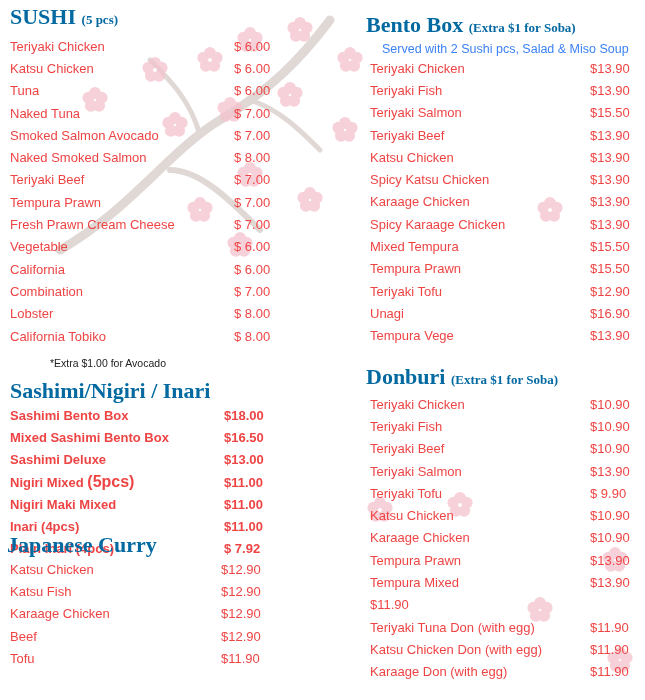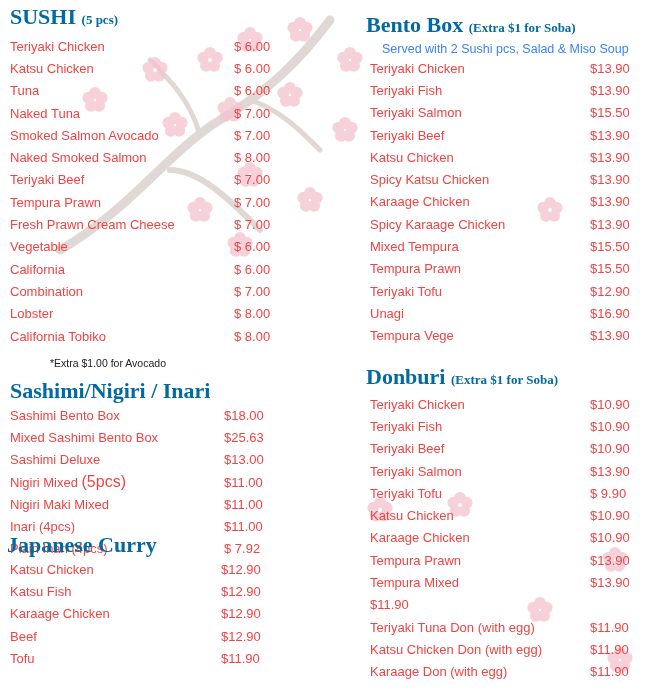--- a/index.html
+++ b/index.html
@@ -154,28 +154,28 @@
           <span class="price">$  8.00</span>
         </div>
     </div>
     <div class="note" style="margin-top:10px; padding-left:40px;">*Extra $1.00 for Avocado</div>
   </section>
 
   <section class="left-sashimi" style="position:absolute; top:378px; width:290px;">
     <div class="heading">
       <span>Sashimi/Nigiri / Inari</span>
     </div>
-    <div style="margin-top:0px;">
+    <div style="margin-top:0px;font-weight:bold;">
       <div class="row">
           <span>Sashimi Bento Box</span>
           <span class="price">$18.00</span>
         </div>
       <div class="row">
           <span>Mixed Sashimi Bento Box</span>
-          <span class="price">$25.63</span>
+          <span class="price">$16.50</span>
         </div>
       <div class="row">
           <span>Sashimi Deluxe</span>
           <span class="price">$13.00</span>
         </div>
       <div class="row">
           <span><span>Nigiri Mixed</span> <span class="small">(5pcs)</span></span>
           <span class="price">$11.00</span>
         </div>
       <div class="row">

